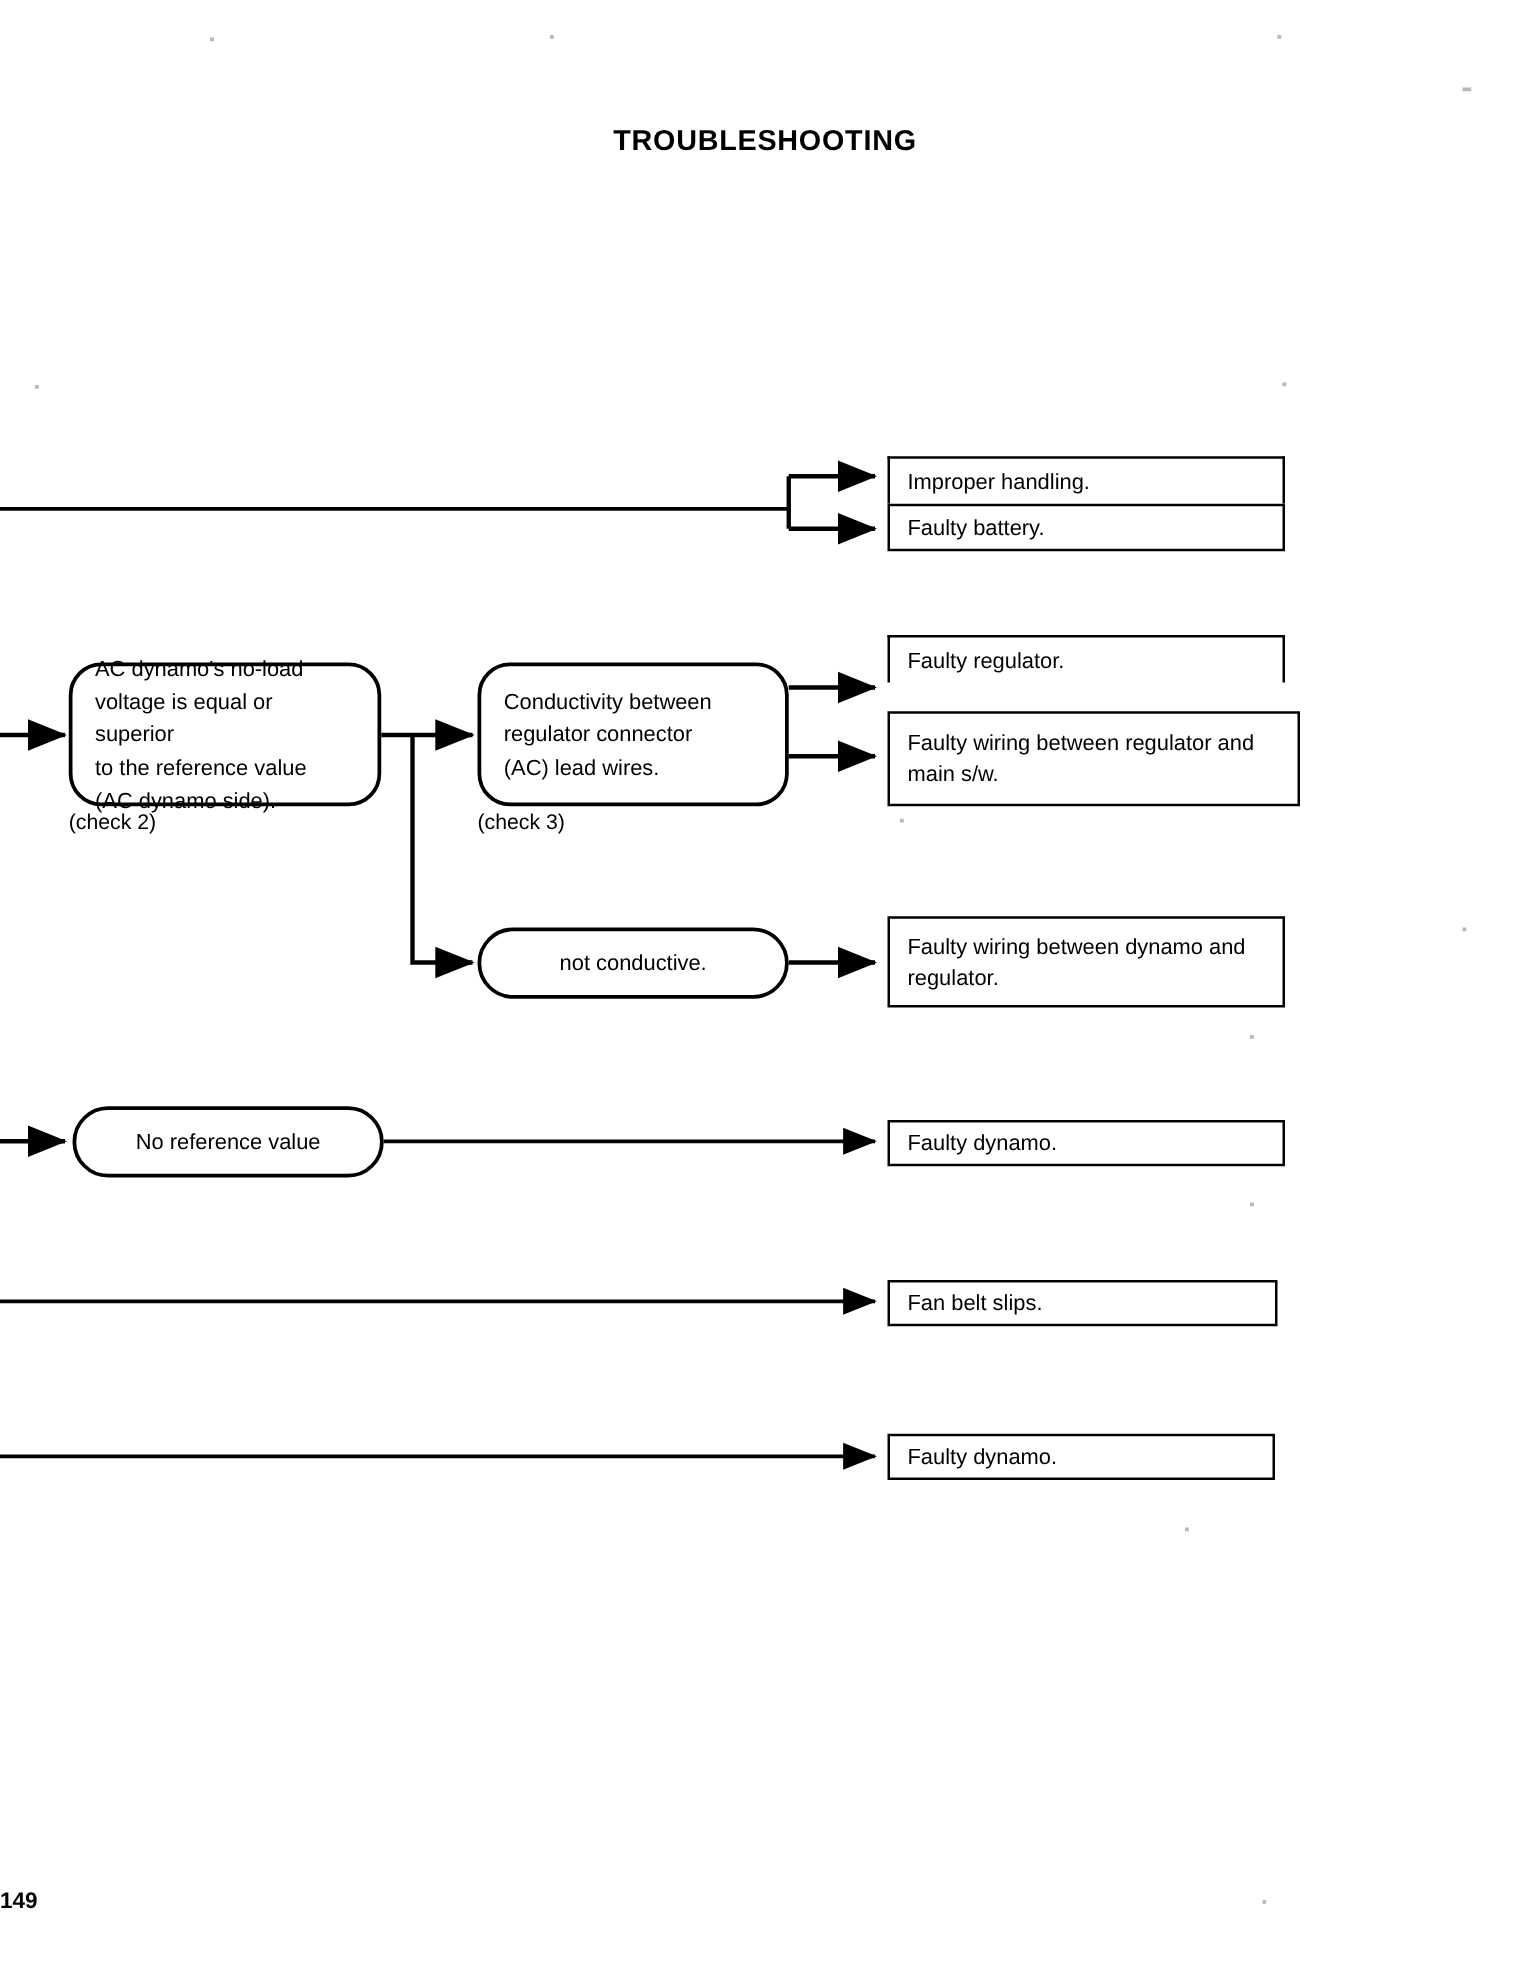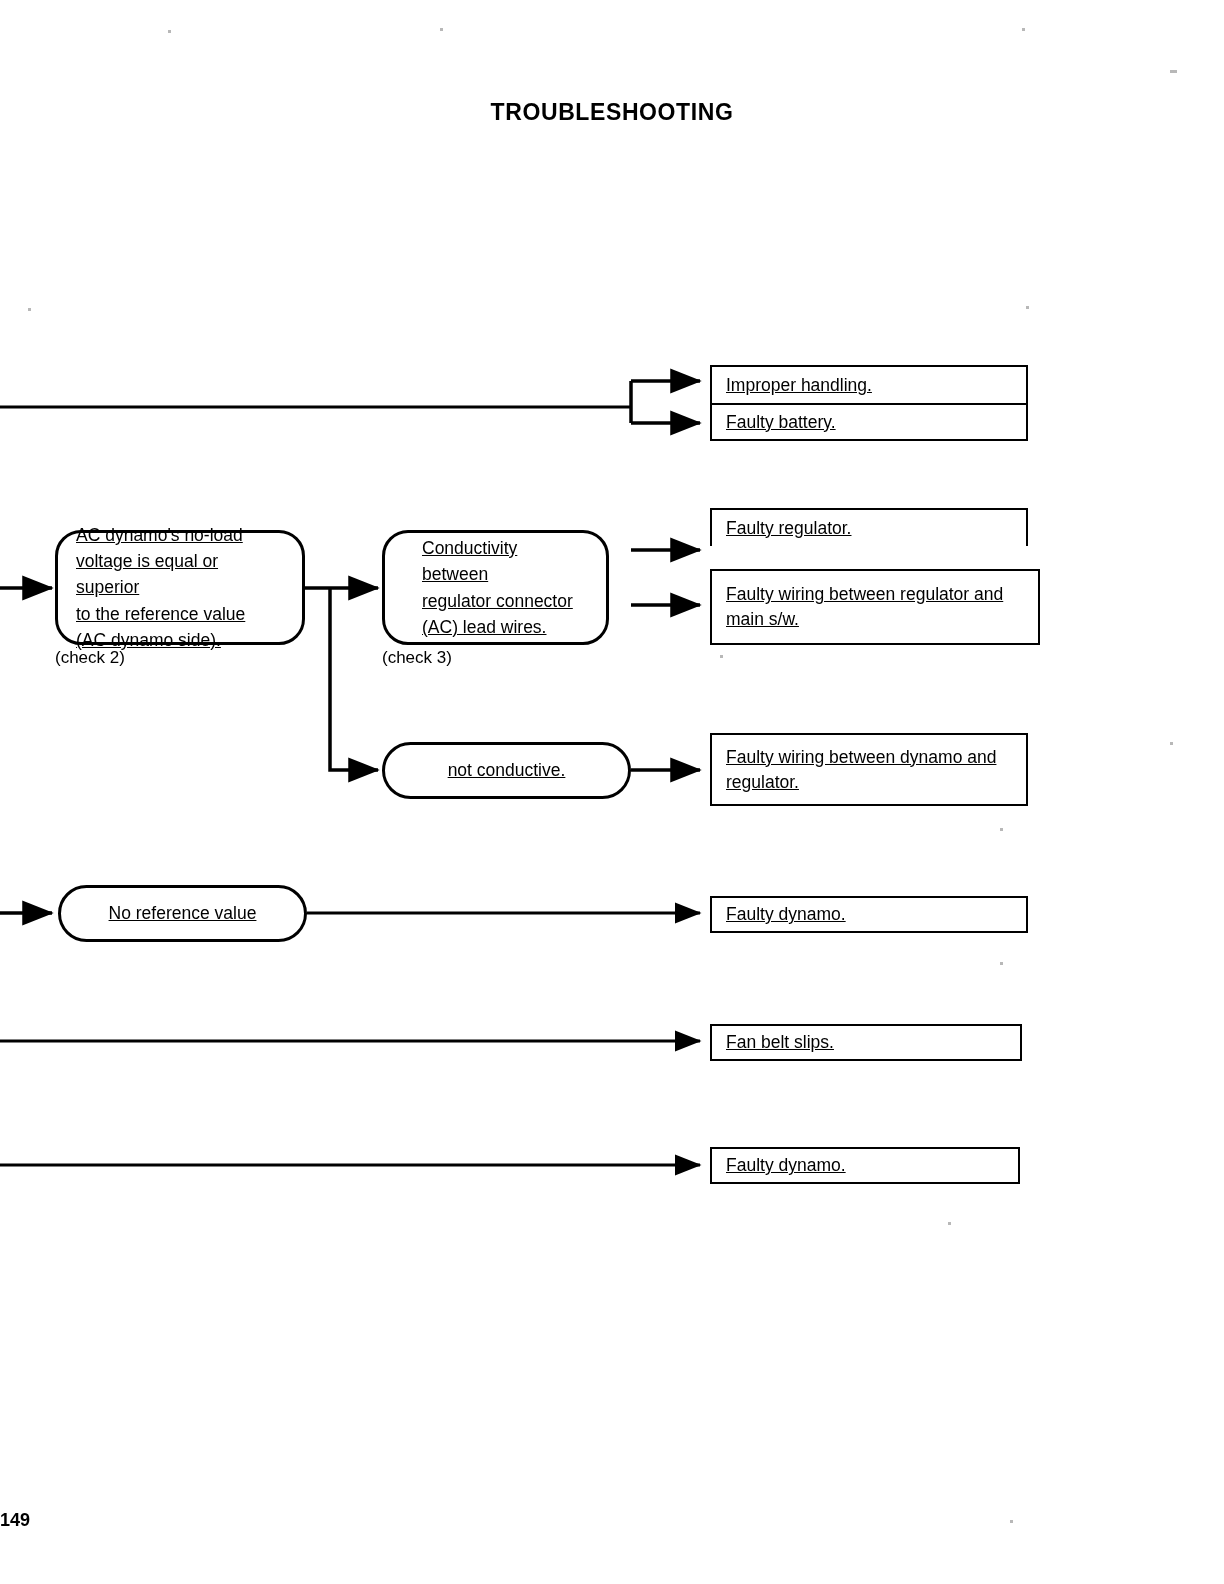--- a/index.html
+++ b/index.html
@@ -84,21 +84,20 @@
     border: 3px solid #000000;
     border-radius: 26px;
   }
   .round-node .node-text {
     padding: 0 18px;
     font-size: 17.5px;
     line-height: 1.5;
   }
   .node-text {
     white-space: pre-line;
-    text-decoration: underline;
   }
 
   .check-label {
     position: absolute;
     font-size: 17px;
     text-align: left;
     white-space: nowrap;
   }
 
   
@@ -152,21 +151,21 @@
   </div>
 
   <div class="node round-node" style="left:55px; top:530px; width:250px; height:115px;">
     <div class="node-text">AC dynamo's no-load
 voltage is equal or superior
 to the reference  value
 (AC dynamo side).</div>
   </div>
   <div class="check-label" style="left:55px; top:648px; width:250px;">(check 2)</div>
 
-  <div class="node round-node" style="left:382px; top:530px; width:227px; height:115px;padding-left:19px;">
+  <div class="node round-node" style="left:382px; top:530px; width:249px; height:115px;">
     <div class="node-text">Conductivity between
 regulator connector
 (AC) lead wires.</div>
   </div>
   <div class="check-label" style="left:382px; top:648px; width:249px;">(check 3)</div>
 
   <div class="node rect-node no-bottom" style="left:710px; top:508px; width:318px; height:38px;">
     <div class="node-text">Faulty regulator.</div>
   </div>
   <div class="node rect-node" style="left:710px; top:569px; width:330px; height:76px;">

